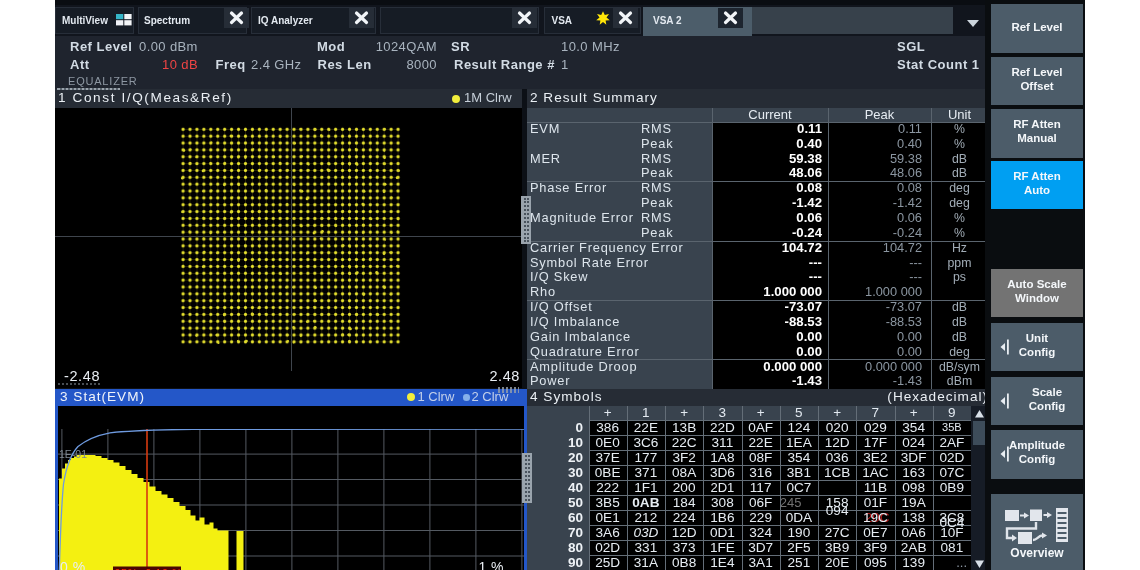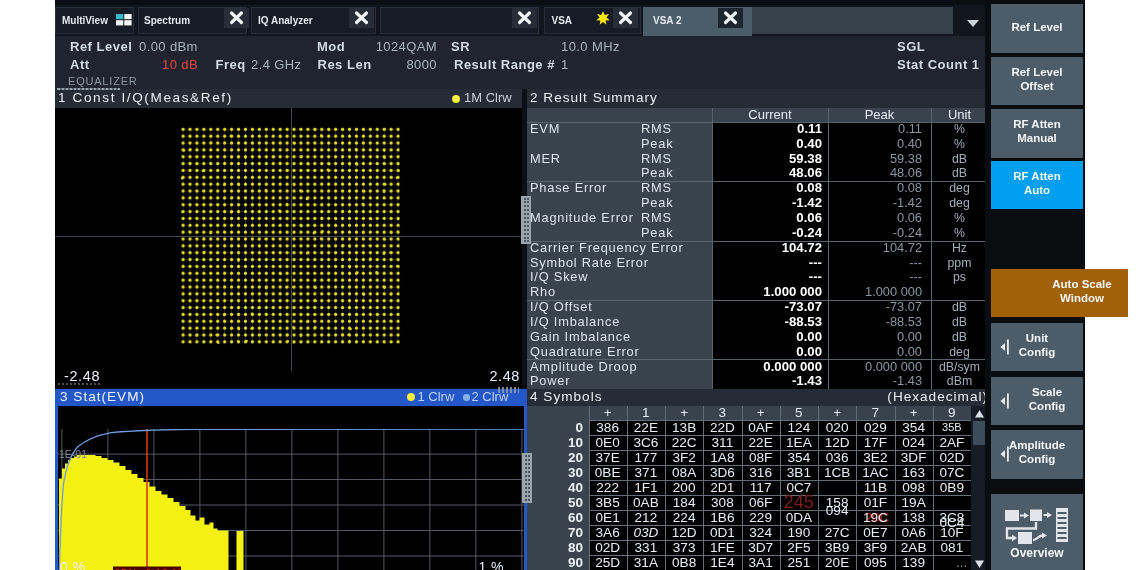--- a/index.html
+++ b/index.html
@@ -573,25 +573,25 @@
 <div class="txt" style="left:665.0px;top:480px;width:38.25px;height:15px;line-height:15px;font-size:13.6px;color:#e6ecf2;font-weight:normal;text-align:center;">200</div>
 <div class="txt" style="left:703.25px;top:480px;width:38.25px;height:15px;line-height:15px;font-size:13px;color:#e6ecf2;font-weight:normal;text-align:center;">2D1</div>
 <div class="txt" style="left:741.5px;top:480px;width:38.25px;height:15px;line-height:15px;font-size:13.6px;color:#e6ecf2;font-weight:normal;text-align:center;">117</div>
 <div class="txt" style="left:779.75px;top:480px;width:38.25px;height:15px;line-height:15px;font-size:13.6px;color:#e6ecf2;font-weight:normal;text-align:center;">0C7</div>
 <div class="txt" style="left:818.0px;top:503px;width:38.25px;height:15px;line-height:15px;font-size:13.6px;color:#e6ecf2;font-weight:normal;text-align:center;">094</div>
 <div class="txt" style="left:856.25px;top:480px;width:38.25px;height:15px;line-height:15px;font-size:13.6px;color:#e6ecf2;font-weight:normal;text-align:center;">11B</div>
 <div class="txt" style="left:894.5px;top:480px;width:38.25px;height:15px;line-height:15px;font-size:13.6px;color:#e6ecf2;font-weight:normal;text-align:center;">098</div>
 <div class="txt" style="left:932.75px;top:480px;width:38.25px;height:15px;line-height:15px;font-size:13.6px;color:#e6ecf2;font-weight:normal;text-align:center;">0B9</div>
 <div class="txt" style="left:527px;top:495px;width:56px;height:15px;line-height:15px;font-size:13.5px;color:#eef2f6;font-weight:bold;text-align:right;">50</div>
 <div class="txt" style="left:588.5px;top:495px;width:38.25px;height:15px;line-height:15px;font-size:13.6px;color:#e6ecf2;font-weight:normal;text-align:center;">3B5</div>
-<div class="txt" style="left:626.75px;top:495px;width:38.25px;height:15px;line-height:15px;font-size:13.6px;color:#e6ecf2;font-weight:normal;text-align:center;">0AB</div>
+<div class="txt" style="left:626.75px;top:495px;width:38.25px;height:15px;line-height:15px;font-size:13.6px;color:#e6ecf2;font-weight:bold;text-align:center;">0AB</div>
 <div class="txt" style="left:665.0px;top:495px;width:38.25px;height:15px;line-height:15px;font-size:13.6px;color:#e6ecf2;font-weight:normal;text-align:center;">184</div>
 <div class="txt" style="left:703.25px;top:495px;width:38.25px;height:15px;line-height:15px;font-size:13.6px;color:#e6ecf2;font-weight:normal;text-align:center;">308</div>
 <div class="txt" style="left:741.5px;top:495px;width:38.25px;height:15px;line-height:15px;font-size:13.6px;color:#e6ecf2;font-weight:normal;text-align:center;">06F</div>
-<div class="txt" style="left:779.75px;top:495px;width:38.25px;height:15px;line-height:15px;font-size:18px;color:#7f1d1d;font-weight:normal;text-align:center;">245</div>
+<div class="txt" style="left:779.75px;top:495px;width:38.25px;height:15px;line-height:15px;font-size:13px;color:#737373;font-weight:normal;text-align:left;">245</div>
 <div class="txt" style="left:818.0px;top:495px;width:38.25px;height:15px;line-height:15px;font-size:13.6px;color:#e6ecf2;font-weight:normal;text-align:center;">158</div>
 <div class="txt" style="left:856.25px;top:495px;width:38.25px;height:15px;line-height:15px;font-size:13.6px;color:#e6ecf2;font-weight:normal;text-align:center;">01F</div>
 <div class="txt" style="left:894.5px;top:495px;width:38.25px;height:15px;line-height:15px;font-size:13.6px;color:#e6ecf2;font-weight:normal;text-align:center;">19A</div>
 <div class="txt" style="left:932.75px;top:495px;width:38.25px;height:15px;line-height:15px;font-size:13.6px;color:#e6ecf2;font-weight:normal;text-align:center;margin-top:20px;">0C4</div>
 <div class="txt" style="left:527px;top:510px;width:56px;height:15px;line-height:15px;font-size:13.5px;color:#eef2f6;font-weight:bold;text-align:right;">60</div>
 <div class="txt" style="left:588.5px;top:510px;width:38.25px;height:15px;line-height:15px;font-size:13.6px;color:#e6ecf2;font-weight:normal;text-align:center;">0E1</div>
 <div class="txt" style="left:626.75px;top:510px;width:38.25px;height:15px;line-height:15px;font-size:13.6px;color:#e6ecf2;font-weight:normal;text-align:center;">212</div>
 <div class="txt" style="left:665.0px;top:510px;width:38.25px;height:15px;line-height:15px;font-size:13.6px;color:#e6ecf2;font-weight:normal;text-align:center;">224</div>
 <div class="txt" style="left:703.25px;top:510px;width:38.25px;height:15px;line-height:15px;font-size:13.6px;color:#e6ecf2;font-weight:normal;text-align:center;">1B6</div>
 <div class="txt" style="left:741.5px;top:510px;width:38.25px;height:15px;line-height:15px;font-size:13.6px;color:#e6ecf2;font-weight:normal;text-align:center;">229</div>
@@ -673,21 +673,21 @@
         <div style="line-height:14px;">RF Atten</div>
         <div style="line-height:14px;">Manual</div>
       </div>
     </div>
 <div class="abs" style="left:991px;top:160.5px;width:92px;height:48.5px;background:#009ff2;color:#f4f7fa;font-weight:bold;font-size:11.5px;text-align:center;">
       <div style="padding-top:8.25px;">
         <div style="line-height:14px;">RF Atten</div>
         <div style="line-height:14px;">Auto</div>
       </div>
     </div>
-<div class="abs" style="left:991px;top:269px;width:92px;height:47.5px;background:#a16207;color:#f4f7fa;font-weight:bold;font-size:11.5px;text-align:center;padding-left:45px;">
+<div class="abs" style="left:991px;top:269px;width:92px;height:47.5px;background:#737373;color:#f4f7fa;font-weight:bold;font-size:11.5px;text-align:center;">
       <div style="padding-top:7.75px;">
         <div style="line-height:14px;">Auto Scale</div>
         <div style="line-height:14px;">Window</div>
       </div>
     </div>
 <div class="abs" style="left:991px;top:322.5px;width:92px;height:48.5px;background:#4c5c69;color:#f4f7fa;font-weight:bold;font-size:11.5px;text-align:center;">
       <div style="padding-top:8.25px;">
         <div style="line-height:14px;">Unit</div>
         <div style="line-height:14px;">Config</div>
       </div>

